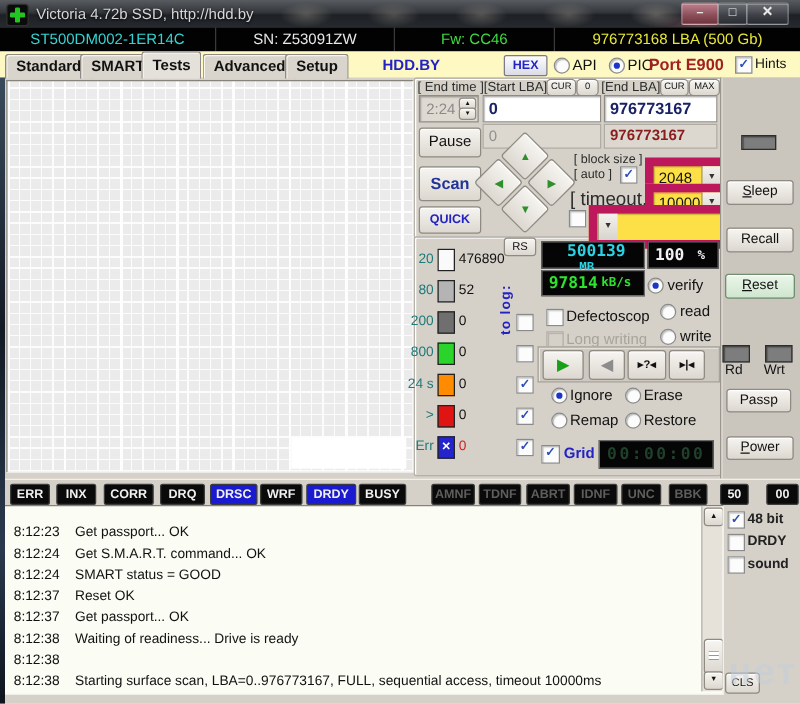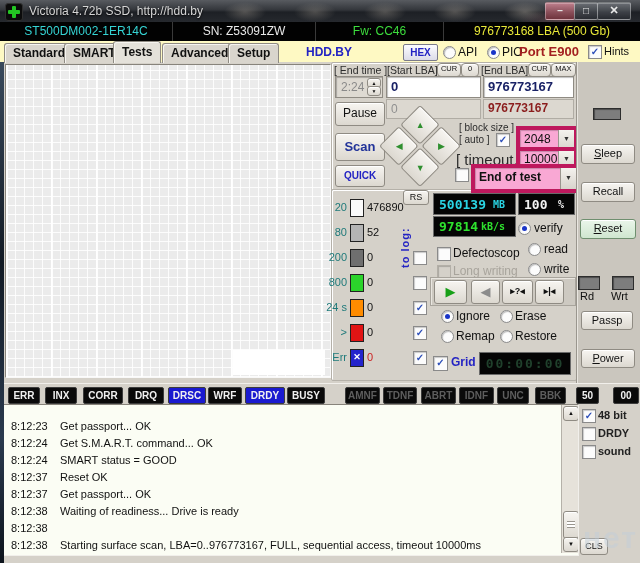--- a/index.html
+++ b/index.html
@@ -62,21 +62,21 @@
     box-shadow:inset 1px 1px 1px rgba(0,0,0,.25);}
   .cb{width:12px;height:12px;background:#fcfcfc;border:1px solid #8a8a8a;
     box-shadow:inset 1px 1px 1px rgba(0,0,0,.2);font-size:10px;font-weight:bold;
     color:#2b4db8;line-height:11px;text-align:center;}
   .cb.disabled{background:#d5d1c9;border-color:#b3afa7;}
   .radio{width:11px;height:11px;border-radius:50%;background:#fcfcfc;border:1px solid #8a8a8a;
     box-shadow:inset 1px 1px 1px rgba(0,0,0,.25);}
   .radio.sel::after{content:"";position:absolute;left:3px;top:3px;width:5px;height:5px;
     border-radius:50%;background:#1a35c8;}
   .lbl{font-size:10.5px;color:#2b2b2b;white-space:nowrap;}
-  .dd{display:flex;background:#f9a8d4;border:4px solid #be185d;
+  .dd{display:flex;background:#fde047;border:7px solid #be185d;
     box-shadow:inset 1px 1px 1px rgba(0,0,0,.2);}
   .dd .val{flex:1;padding-left:4px;font-size:12px;line-height:18px;white-space:nowrap;overflow:hidden;}
   .dd .arrow{width:15px;font-size:7px;line-height:18px;color:#333;
     background:linear-gradient(#f4f2ee,#d8d4cc);border-left:1px solid #9a968e;text-align:center;}
   .lcd{background:#050505;border:1px solid #6a6a6a;display:flex;align-items:center;
     font-family:"DejaVu Sans Mono",monospace;font-weight:bold;}
   .lcd .v{padding-left:5px;font-size:13px;flex:1;}
   .lcd .u{padding-right:10px;font-size:10px;}
 
   
@@ -240,21 +240,20 @@
     <span class="val">2048</span>
     <span class="arrow">▼</span>
   </div>
   <div class="abs lbl" style="left:456px;top:151px;font-size:15px;">[ timeout,ms ]</div>
   <div class="abs dd" style="left:516px;top:147px;width:54px;height:18px;">
     <span class="val" style="line-height:16px;">10000</span>
     <span class="arrow" style="line-height:16px;">▼</span>
   </div>
   <div class="abs cb" style="left:455px;top:168px;"></div>
   <div class="abs dd" style="left:471px;top:164px;width:101px;height:21px;">
-    <span class="val" style="font-weight:bold;line-height:19px;">End of test</span>
     <span class="arrow" style="line-height:19px;">▼</span>
   </div>
 
   <div class="abs btn" style="left:403px;top:190px;width:24px;height:13px;font-size:9px;line-height:12px;">RS</div>
 
   <div class="abs srow" style="left:323px;top:199px;width:100px;height:17px;">
     <span class="slabel">20</span>
     <span class="sblock" style="background-color: rgb(250, 250, 250);"></span>
     <span class="scount">476890</span>
   </div>
@@ -289,21 +288,21 @@
     <span class="scount" style="color:#cc2222;">0</span>
   </div>
 
   <div class="abs tolog" style="left:399px;top:206px;height:62px;">to log:</div>
   <div class="abs cb" style="left:413px;top:251px;"></div>
   <div class="abs cb" style="left:413px;top:276px;"></div>
   <div class="abs cb" style="left:413px;top:301px;">✓</div>
   <div class="abs cb" style="left:413px;top:326px;">✓</div>
   <div class="abs cb" style="left:413px;top:351px;">✓</div>
 
-  <div class="abs lcd" style="left:433px;top:193px;width:81px;height:20px;">
+  <div class="abs lcd" style="left:433px;top:193px;width:81px;height:20px;flex-direction:column;">
     <span class="v" style="color: rgb(42, 212, 228);">500139</span>
     <span class="u" style="color: rgb(42, 212, 228);">MB</span>
   </div>
   <div class="abs lcd" style="left:518px;top:193px;width:55px;height:20px;">
     <span class="v" style="color: rgb(242, 242, 242);">100</span>
     <span class="u" style="color: rgb(242, 242, 242);">%</span>
   </div>
   <div class="abs lcd" style="left:433px;top:216px;width:81px;height:19px;">
     <span class="v" style="color: rgb(46, 226, 46);">97814</span>
     <span class="u" style="color: rgb(46, 226, 46);">kB/s</span>

